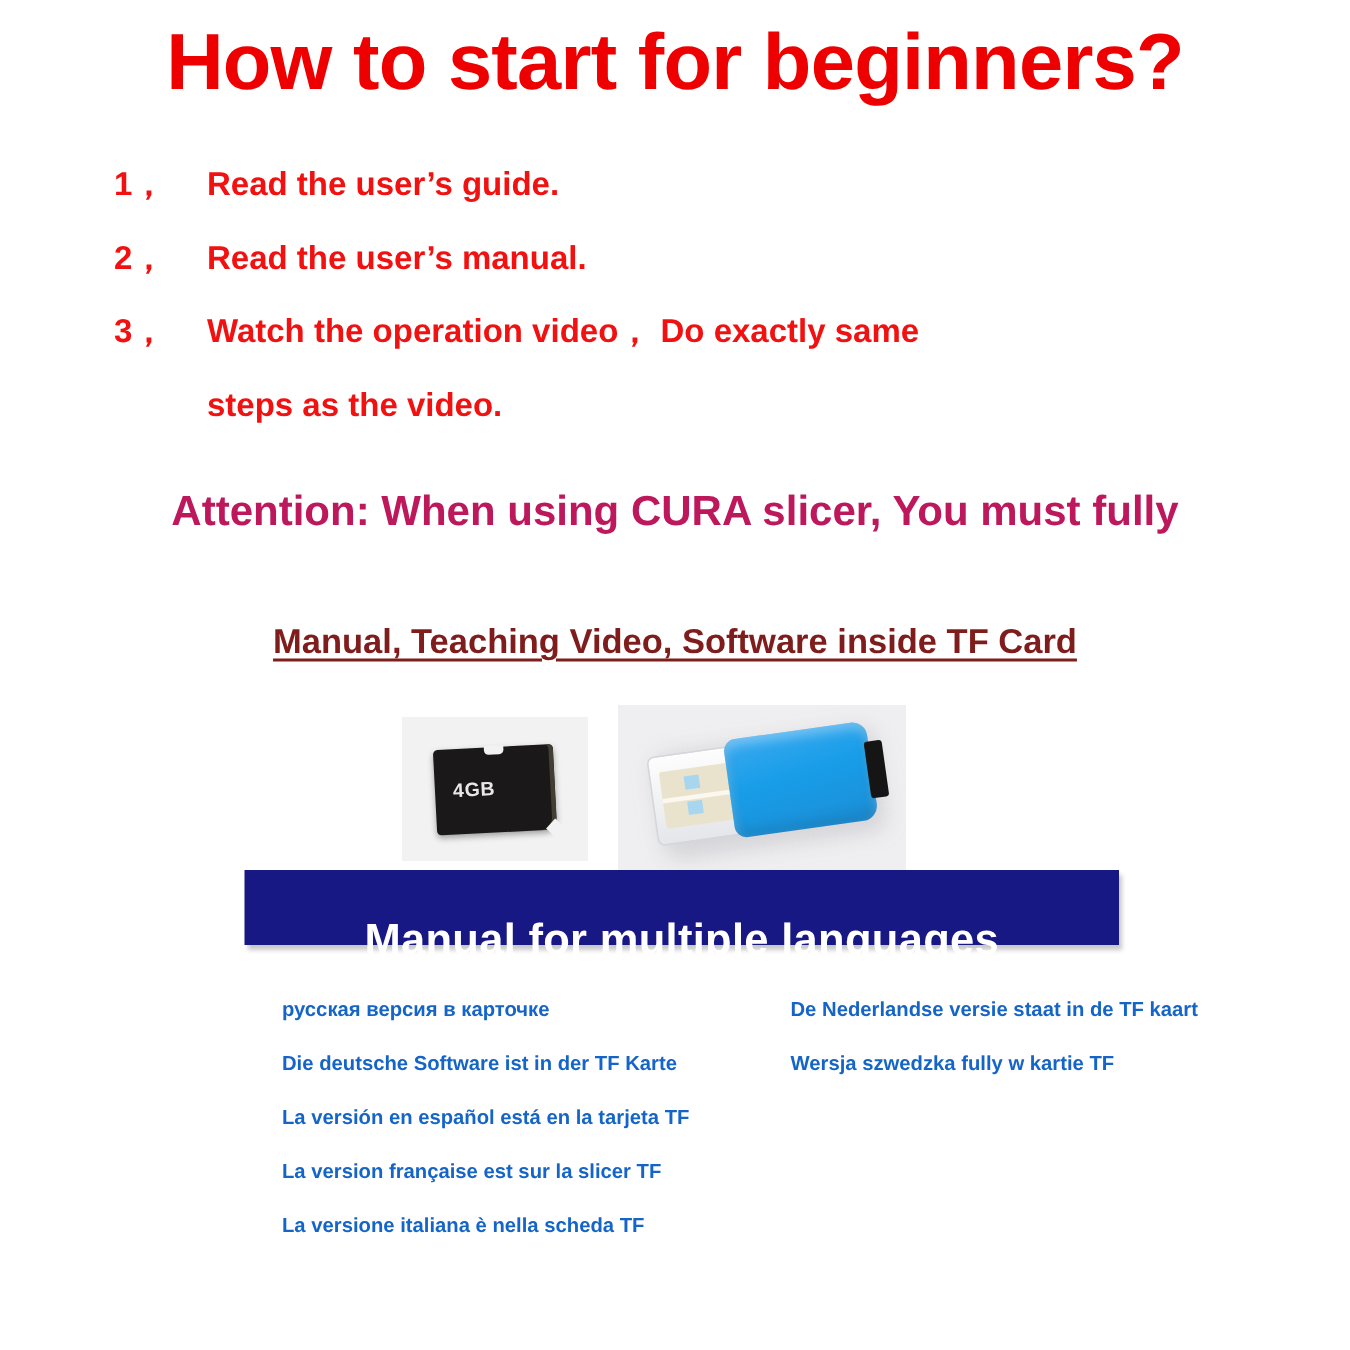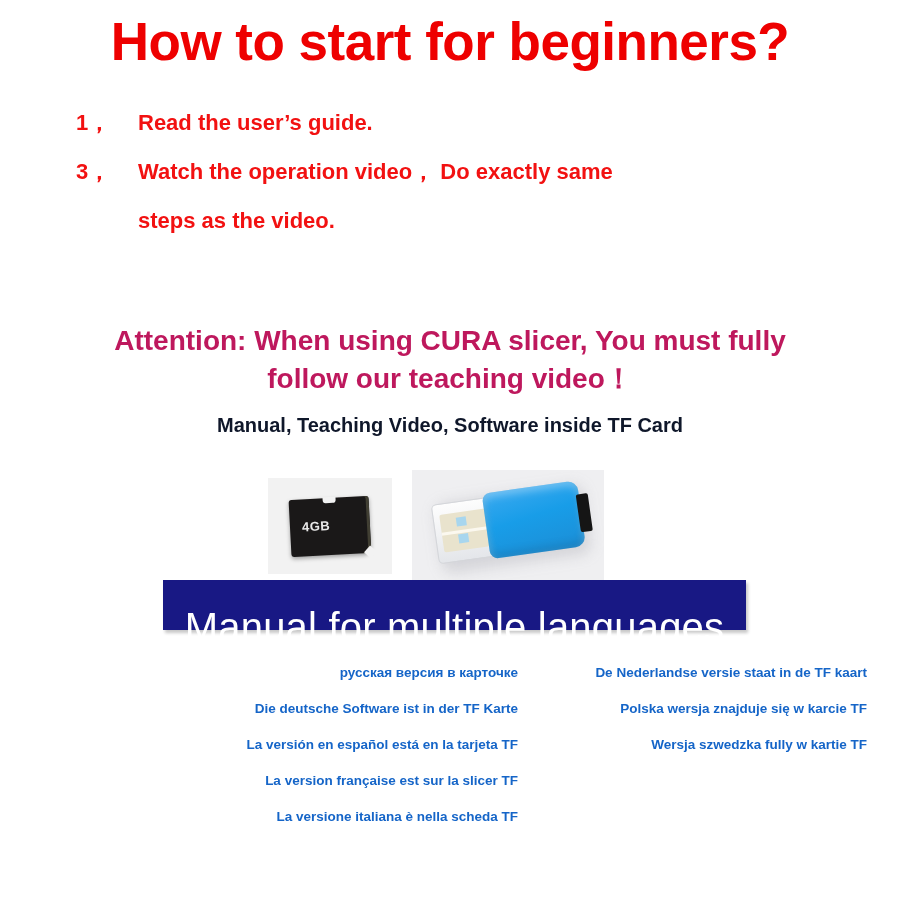--- a/index.html
+++ b/index.html
@@ -78,23 +78,24 @@
 
   
   .tf-link {
     position: absolute;
     top: 414px;
     left: 0;
     width: 900px;
     text-align: center;
   }
   .tf-link span {
-    color: #0f172a;
-    font-size: 20px;
+    color: #7f1d1d;
+    font-size: 23px;
     font-weight: 600;
+    text-decoration: underline;
     text-underline-offset: 4px;
     text-decoration-thickness: 2px;
     white-space: nowrap;
   }
 
   
   .photos {
     position: absolute;
     top: 470px;
     left: 268px;
@@ -244,35 +245,34 @@
     width: 583px;
     height: 50px;
     background: #181884;
     display: flex;
     align-items: center;
     justify-content: center;
     box-shadow: 2px 3px 3px rgba(0,0,0,0.22);
   }
   .banner span {
     color: #ffffff;
-    font-size: 40px;
-    font-weight: 400;
+    font-size: 29px;
+    font-weight: 700;
     letter-spacing: 0.2px;
     white-space: nowrap;
     margin-top: 44px;
   }
 
   
   .langs {
     position: absolute;
     top: 655px;
     left: 0;
     width: 900px;
     height: 230px;
-    text-align: right;
   }
   .lang-col {
     position: absolute;
     top: 0;
   }
   .lang-col.left  { left: 188px; width: 330px; }
   .lang-col.right { left: 527px; width: 340px; }
   .lang-row {
     color: #1565c8;
     font-size: 13.5px;
@@ -287,28 +287,30 @@
 
 <div class="page">
 
   <div class="title">How to start for beginners?</div>
 
   <div class="steps">
     <div class="step">
       <span class="step-num">1，</span><span>Read the user’s guide.</span>
     </div>
     <div class="step">
+      <span class="step-num">2，</span><span>Read the user’s manual.</span>
+    </div>
+    <div class="step">
       <span class="step-num">3，</span><span>Watch the operation video，  Do exactly same</span>
       <span class="step-cont">steps as the video.</span>
     </div>
   </div>
 
   <div class="attention">
     <span class="ln">Attention: When using CURA slicer, You must fully</span>
-    <span class="ln">follow our teaching video！</span>
   </div>
 
   <div class="tf-link">
     <span>Manual, Teaching Video, Software inside TF Card</span>
   </div>
 
   <div class="photos">
 
     <div class="photo-card">
       <div class="sd-body">
@@ -344,19 +346,18 @@
     <div class="lang-col left">
       <div class="lang-row">русская  версия в карточке</div>
       <div class="lang-row">Die deutsche Software ist in der TF Karte</div>
       <div class="lang-row">La versión en español está en la tarjeta TF</div>
       <div class="lang-row">La version française est sur la slicer TF</div>
       <div class="lang-row">La versione italiana è nella scheda TF</div>
     </div>
 
     <div class="lang-col right">
       <div class="lang-row">De Nederlandse versie staat in de TF kaart</div>
-      <div class="lang-row">Polska wersja znajduje się w karcie TF</div>
       <div class="lang-row">Wersja szwedzka fully w kartie TF</div>
     </div>
 
   </div>
 
 </div>
 
 </body></html>

